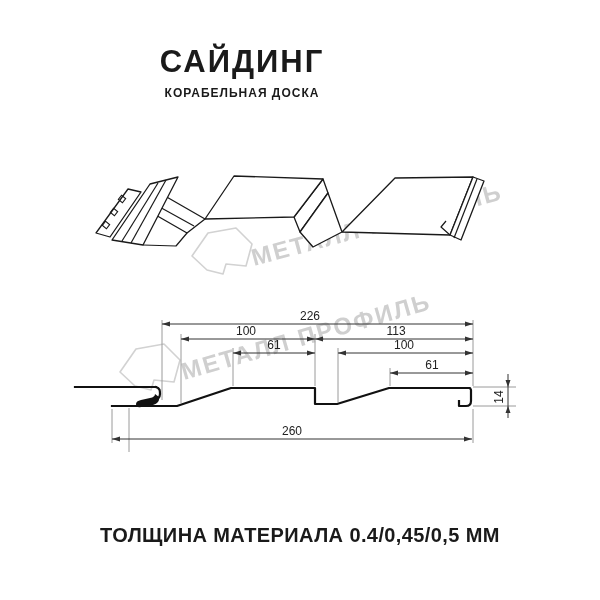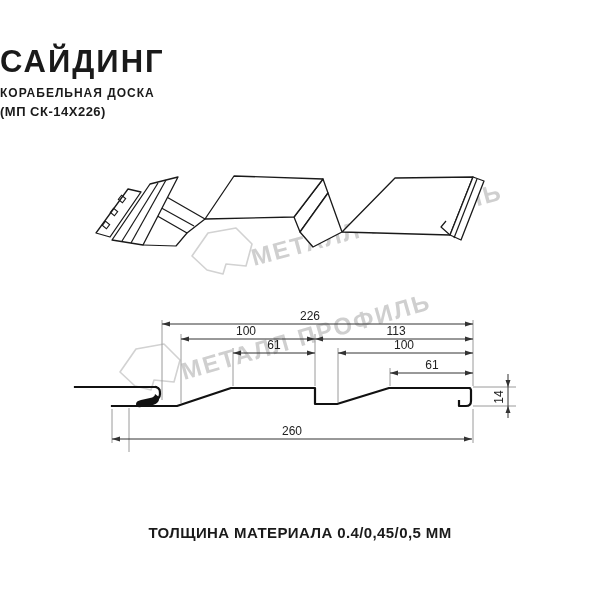--- a/index.html
+++ b/index.html
@@ -1,44 +1,43 @@
 <!DOCTYPE html>
 <html><head>
 <meta charset="utf-8">
 <style>
   html,body{margin:0;padding:0;}
   body{
     width:600px;height:600px;background:#ffffff;position:relative;overflow:hidden;
     font-family:"Liberation Sans",sans-serif;color:#1a1a1a;
   }
-  .header{position:absolute;top:46px;left:0;width:484px;text-align:left;}
+  .header{position:absolute;top:46px;left:0;width:484px;text-align:center;}
   .title{font-size:31px;font-weight:800;letter-spacing:2px;line-height:1.05;}
   .subtitle{font-size:12px;font-weight:700;letter-spacing:1px;margin-top:7px;}
   .model{font-size:13px;font-weight:700;letter-spacing:.5px;margin-top:4px;}
   .footer{position:absolute;top:524px;left:0;width:600px;text-align:center;
-    font-size:15px;font-weight:700;letter-spacing:.4px;}
+    font-size:20px;font-weight:700;letter-spacing:.4px;}
   svg.drawing{position:absolute;left:0;top:0;}
   .wm-text{font-size:24px;font-weight:800;letter-spacing:2px;fill:#cfcfcf;}
   .wm-logo{fill:none;stroke:#d2d2d2;stroke-width:1.6;stroke-linejoin:round;}
   .p3d{fill:#ffffff;stroke:#1a1a1a;stroke-width:1.3;stroke-linejoin:round;}
   .l3d{fill:none;stroke:#1a1a1a;stroke-width:1.2;stroke-linejoin:round;}
   .hole{fill:none;stroke:#1a1a1a;stroke-width:1.1;}
   .prof{fill:none;stroke:#111111;stroke-width:2.2;stroke-linejoin:round;stroke-linecap:square;}
   .ext{stroke:#9a9a9a;stroke-width:1;}
   .dim{stroke:#333333;stroke-width:1;}
   .arr{fill:#333333;}
   .dtxt{font-size:12px;fill:#222222;}
 </style>
 </head>
 <body>
 
 <div class="header">
   <div class="title">САЙДИНГ</div>
   <div class="subtitle">КОРАБЕЛЬНАЯ ДОСКА</div>
-  <div class="model">(МП СК-14Х226)</div>
 </div>
 
 <svg class="drawing" width="600" height="600" viewBox="0 0 600 600">
 
   <g>
     <g transform="translate(222,252)">
       <polygon class="wm-logo" points="-30,4 -14,-19 14,-24 30,-8 24,14 4,12 1,22 -15,18"></polygon>
     </g>
     <text class="wm-text" transform="translate(254,266) rotate(-15)">МЕТАЛЛ ПРОФИЛЬ</text>
   </g>

